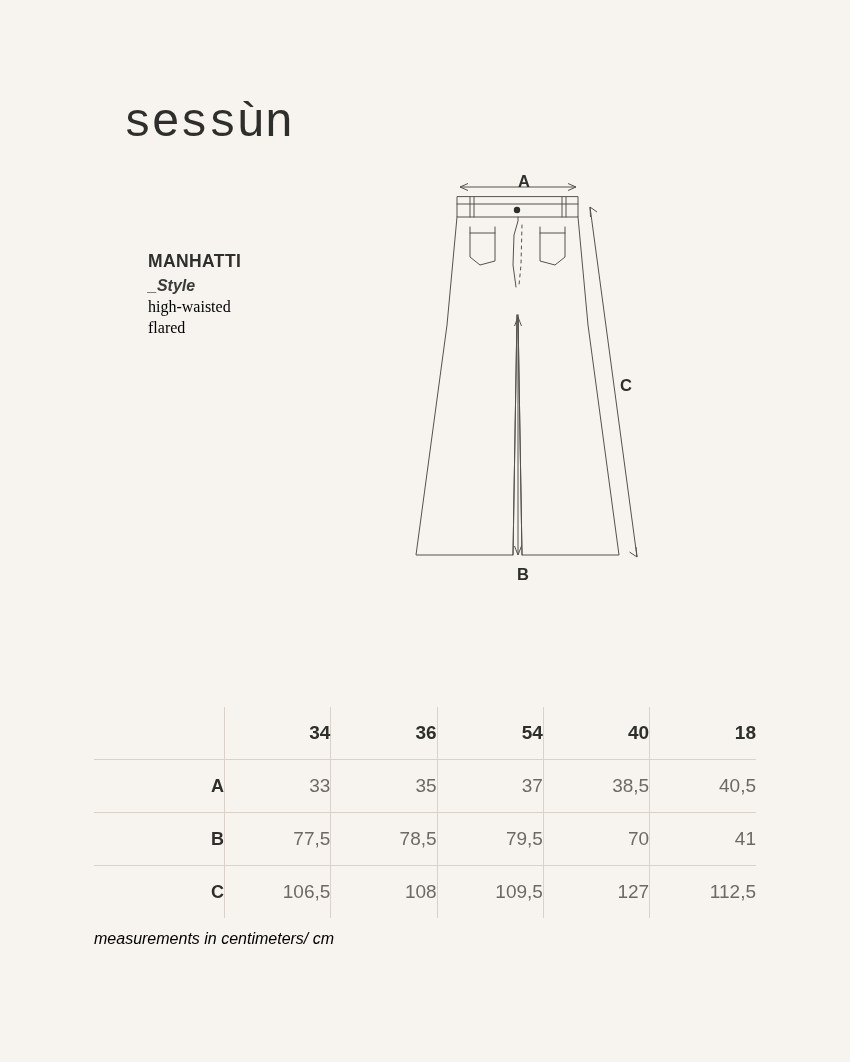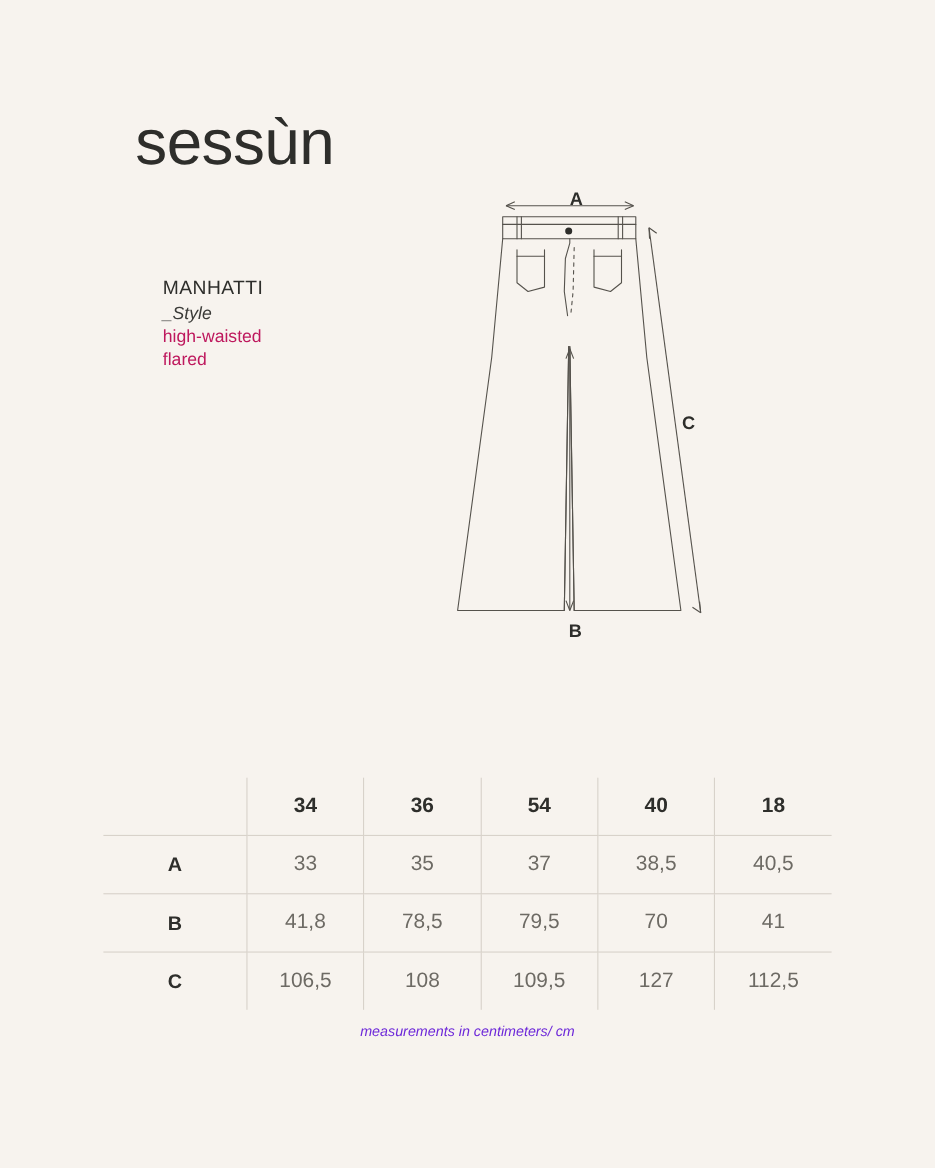--- a/index.html
+++ b/index.html
@@ -14,50 +14,52 @@
     color: #3b3b38;
     position: relative;
     overflow: hidden;
   }
 
   
   .brand {
     position: absolute;
     left: 123px;
     top: 96px;
-    font-family: Liberation Sans, sans-serif;
-    font-size: 58px;
+    font-family: Liberation Mono, monospace;
+    font-size: 48px;
     letter-spacing: -0.5px;
     color: #2e2e2b;
     font-weight: 400;
     text-align: right;
   }
 
   
   .style-block {
     position: absolute;
     left: 148px;
     top: 250px;
     line-height: 1.32;
   }
   .style-name {
     font-size: 17.5px;
-    font-weight: normal;
+    font-weight: bold;
     letter-spacing: 0.4px;
     color: #2e2e2b;
     margin-bottom: 2px;
   }
   .style-label {
     font-size: 16px;
     font-style: italic;
     color: #3b3b38;
+    font-weight: bold;
   }
   .style-desc {
     font-size: 16px;
-    color: #be185d;
+    color: #000000;
+    font-family: Liberation Serif, serif;
   }
 
   
   .illustration {
     position: absolute;
     left: 400px;
     top: 165px;
     width: 380px;
     height: 430px;
   }
@@ -81,21 +83,21 @@
     width: 662px;
   }
   table.size-table {
     border-collapse: collapse;
     width: 662px;
     table-layout: fixed;
   }
   table.size-table th,
   table.size-table td {
     height: 52px;
-    text-align: center;
+    text-align: right;
     vertical-align: middle;
     font-size: 19px;
     font-weight: normal;
     color: #6d6a64;
     border-bottom: 1px solid #d8d2ca;
     border-right: 1px solid #d8d2ca;
     padding: 0;
   }
   table.size-table tr th:first-child,
   table.size-table tr td:first-child {
@@ -122,24 +124,24 @@
     font-weight: bold;
     font-size: 18px;
     color: #2e2e2b;
   }
 
   .table-note {
     position: absolute;
     left: 94px;
     top: 930px;
     width: 662px;
-    text-align: center;
-    font-size: 13px;
+    text-align: left;
+    font-size: 16px;
     font-style: italic;
-    color: #6d28d9;
+    color: #000000;
   }
 </style>
 </head>
 <body>
 
 <div class="brand">sessùn</div>
 
 <div class="style-block">
   <div class="style-name">MANHATTI</div>
   <div class="style-label">_Style</div>
@@ -217,21 +219,21 @@
       <tr>
         <th>A</th>
         <td>33</td>
         <td>35</td>
         <td>37</td>
         <td>38,5</td>
         <td>40,5</td>
       </tr>
       <tr>
         <th>B</th>
-        <td>41,8</td>
+        <td>77,5</td>
         <td>78,5</td>
         <td>79,5</td>
         <td>70</td>
         <td>41</td>
       </tr>
       <tr>
         <th>C</th>
         <td>106,5</td>
         <td>108</td>
         <td>109,5</td>

